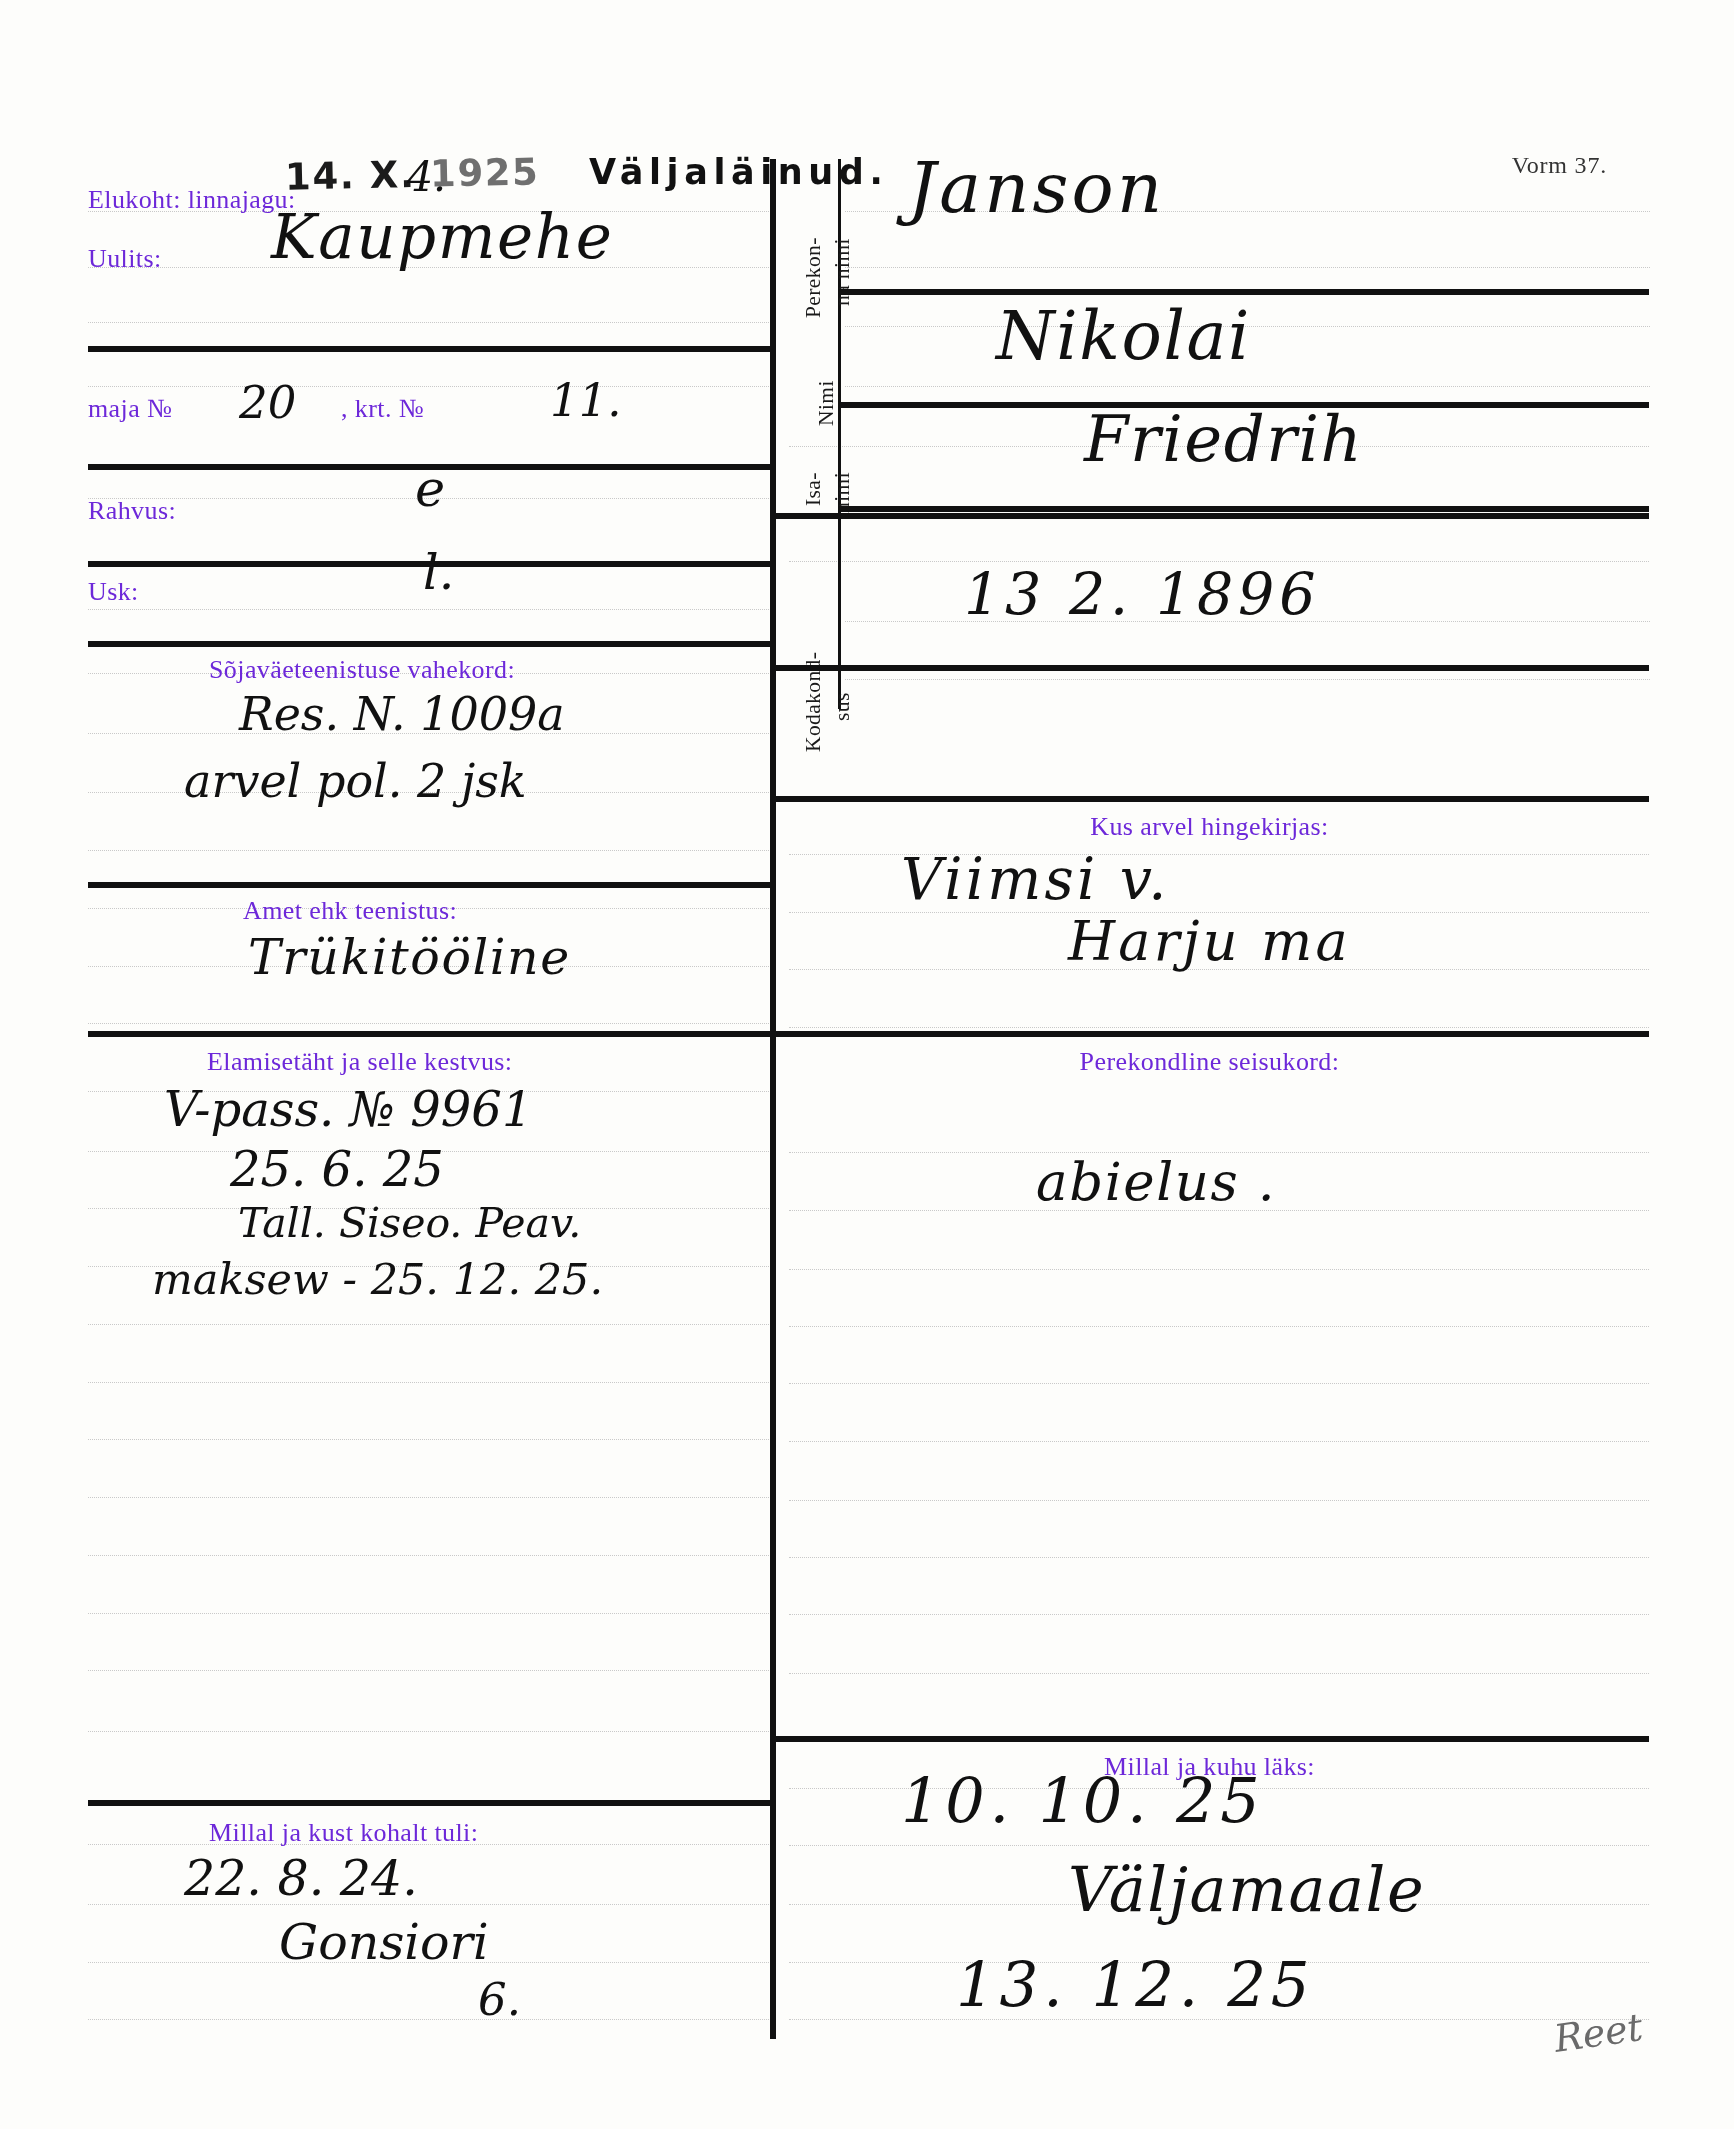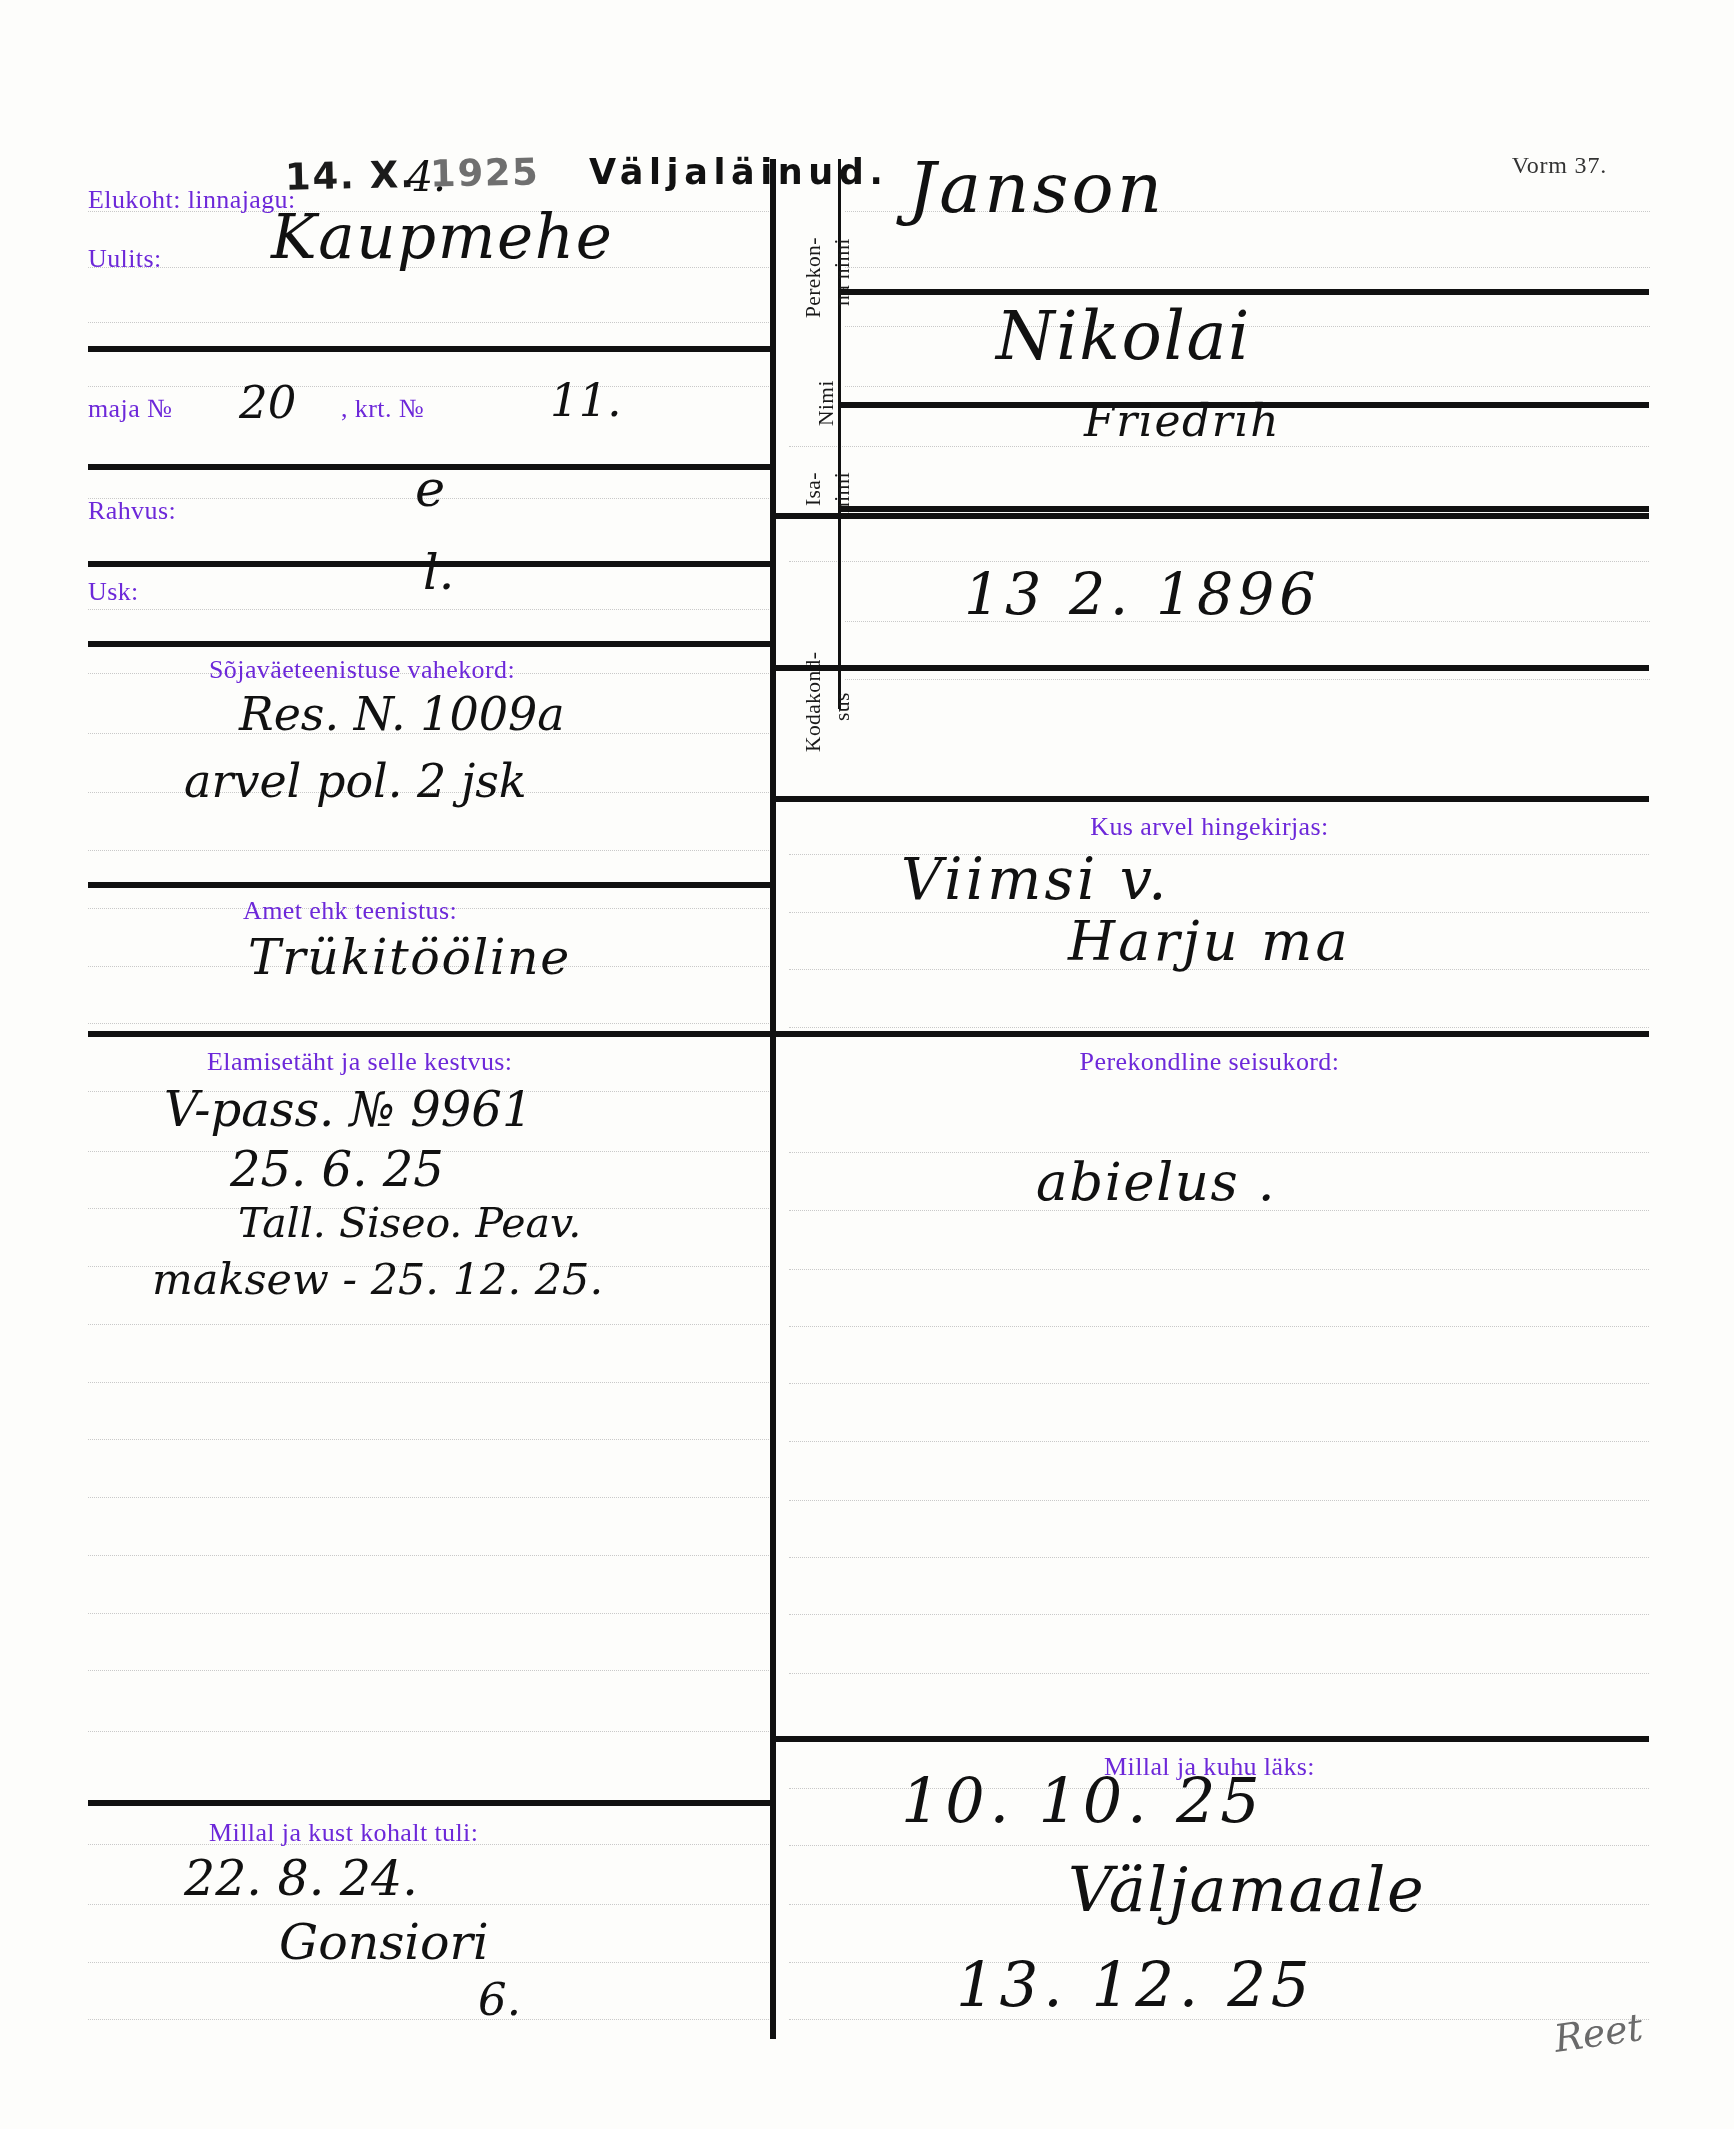--- a/index.html
+++ b/index.html
@@ -288,21 +288,21 @@
     <div class="rot" style="left:742px; top:558px;">
       <span>sus</span>
     </div>
 
     <div class="hw" style="left:820px; top:-16px; font-size:70px; letter-spacing:3.2px;">Janson</div>
     <div class="hr" style="left:750px; top:126px; width:811px;"></div>
 
     <div class="hw" style="left:908px; top:134px; font-size:67px; letter-spacing:1.6px;">Nikolai</div>
     <div class="hr" style="left:750px; top:239px; width:811px;"></div>
 
-    <div class="hw" style="left:996px; top:232px; font-size:44px; letter-spacing:1.6px;">Friedrih</div>
+    <div class="hw" style="left:996px; top:239px; font-size:64px; letter-spacing:1.6px;">Friedrih</div>
     <div class="hr" style="left:750px; top:343px; width:811px;"></div>
     <div class="hr" style="left:682px; top:350px; width:879px;"></div>
 
     <div class="hw" style="left:876px; top:398px; font-size:57px; letter-spacing:4.8px;">13  2. 1896</div>
 
     <div class="hr" style="left:682px; top:502px; width:879px;"></div>
 
     <div class="hw" style="left:876px; top:550px; font-size:49px;"></div>
 
     <div class="hr" style="left:682px; top:633px; width:879px;"></div>

